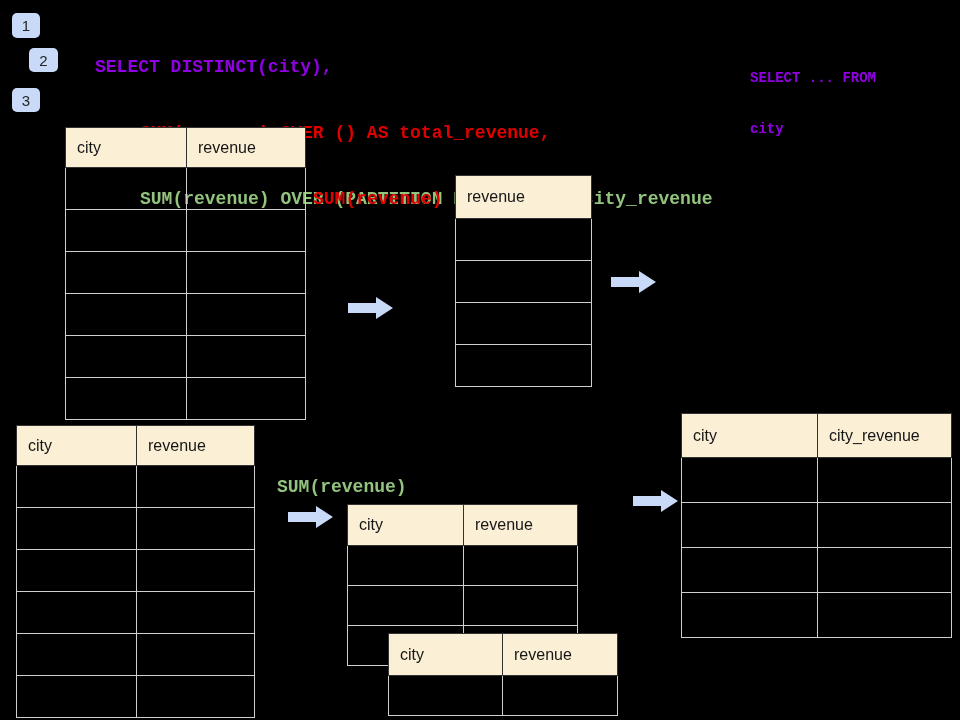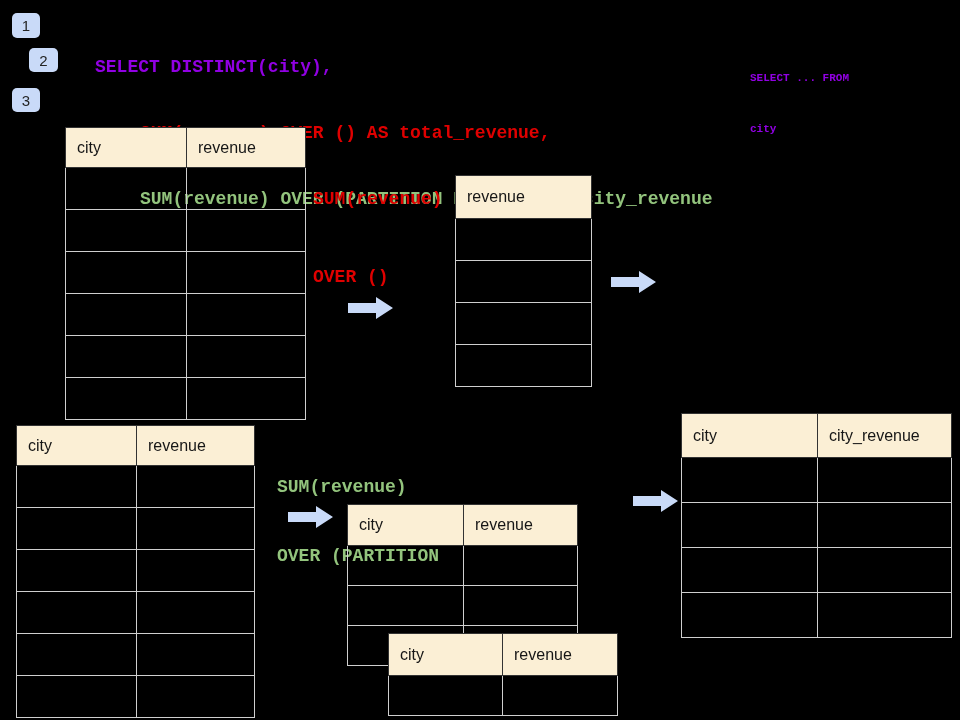--- a/index.html
+++ b/index.html
@@ -17,21 +17,21 @@
 
   
   .code{font-family:"Liberation Mono","DejaVu Sans Mono",monospace;font-weight:bold;white-space:pre;}
   .main-code{left:95px;top:12px;font-size:18px;line-height:22px;text-decoration:underline;}
   .main-code .ln{height:22px;}
   .ind-a{padding-left:45px;}
   .ind-b{padding-left:22px;}
   .c-purple{color:#9100E3;}
   .c-red{color:#E00000;}
   .c-green{color:#93C47D;}
-  .snippet{left:750px;top:36px;font-size:11px;line-height:17px;}
+  .snippet{left:750px;top:36px;font-size:14px;line-height:17px;}
   .ann-total{left:313px;top:134px;font-size:18px;line-height:26px;}
   .ann-part{left:277px;top:430px;font-size:18px;line-height:23px;}
 
   
   .tbl{position:absolute;border-collapse:collapse;table-layout:fixed;}
   .tbl th{background:#FBEFD5;border:1px solid #333333;font-weight:normal;
           font-family:"Liberation Sans","DejaVu Sans",sans-serif;font-size:16px;color:#161616;
           text-align:left;padding:0 0 0 11px;vertical-align:middle;margin-top:45px;}
   .tbl td{border:1px solid #cfcfcf;padding:0;}
   .t1{left:65px;top:127px;width:240px;}  .t1 th{height:39px;} .t1 td{height:41px;}
@@ -64,26 +64,24 @@
     <div class="ln c-green ind-a">SUM(revenue) OVER (PARTITION BY city) as city_revenue</div>
   </div>
 
   <div class="abs code snippet c-purple">
     <div>SELECT ... FROM</div>
     <div>city</div>
   </div>
 
   <div class="abs code ann-total c-red">
     <div>SUM(revenue)</div>
-    <div>OVER ()</div>
   </div>
 
   <div class="abs code ann-part c-green">
     <div>SUM(revenue)</div>
-    <div>OVER (PARTITION</div>
   </div>
 
   <table class="tbl t1">
     <colgroup>
         <col style="width:121px">
         <col style="width:119px">
       </colgroup>
     <thead>
         <tr>
       <th>city</th>

